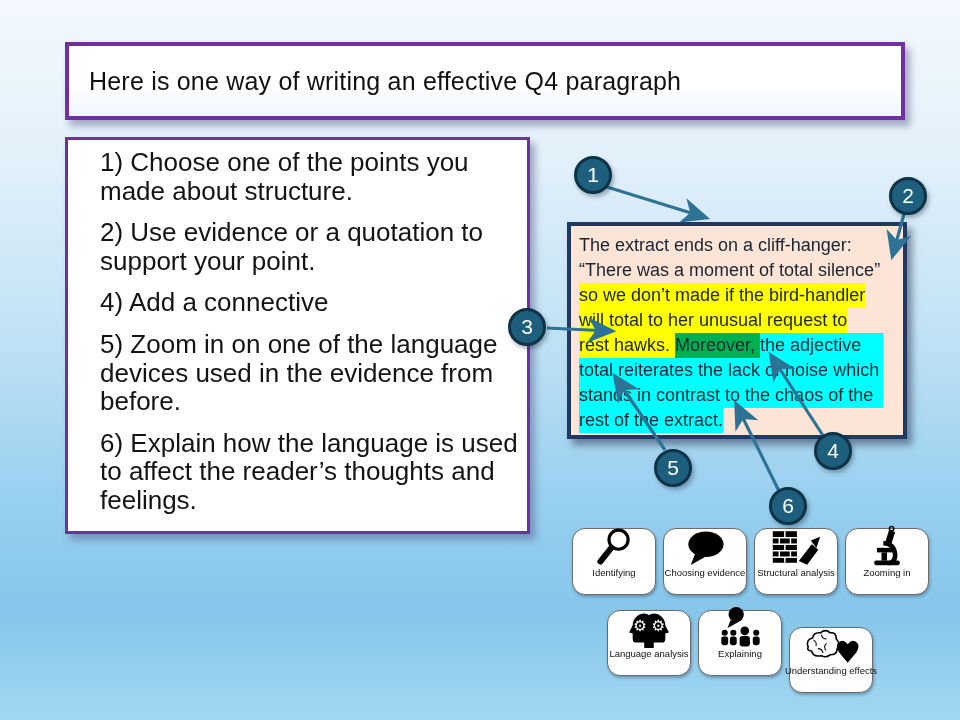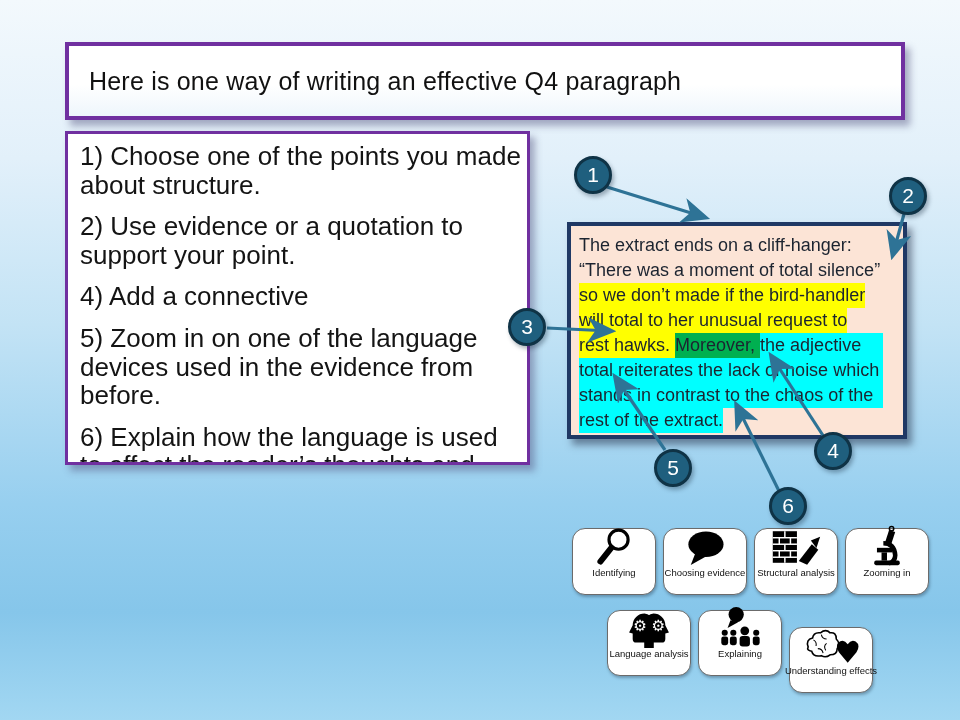--- a/index.html
+++ b/index.html
@@ -22,25 +22,25 @@
     box-shadow: 5px 6px 7px rgba(80, 80, 125, 0.45);
     display: flex; align-items: center;
     padding-left: 20px;
   }
   .title-box .title-text {
     font-size: 25px; color: #111; letter-spacing: 0.2px;
   }
 
   
   .steps-box {
-    position: absolute; left: 65px; top: 131px; width: 465px; height: 334px;
+    position: absolute; left: 65px; top: 137px; width: 465px; height: 397px;
     background: #ffffff;
     border: 3px solid #7030A0;
     box-shadow: 5px 6px 7px rgba(80, 80, 125, 0.45);
-    padding: 8px 6px 8px 12px;
+    padding: 8px 6px 8px 32px;
     overflow: hidden;
   }
   .step {
     font-size: 26px; line-height: 1.1; color: #141414; margin-bottom: 13px;
   }
   .step:last-child { margin-bottom: 0; }
 
   
   .extract-box {
     position: absolute; left: 567px; top: 222px; width: 340px; height: 217px;

